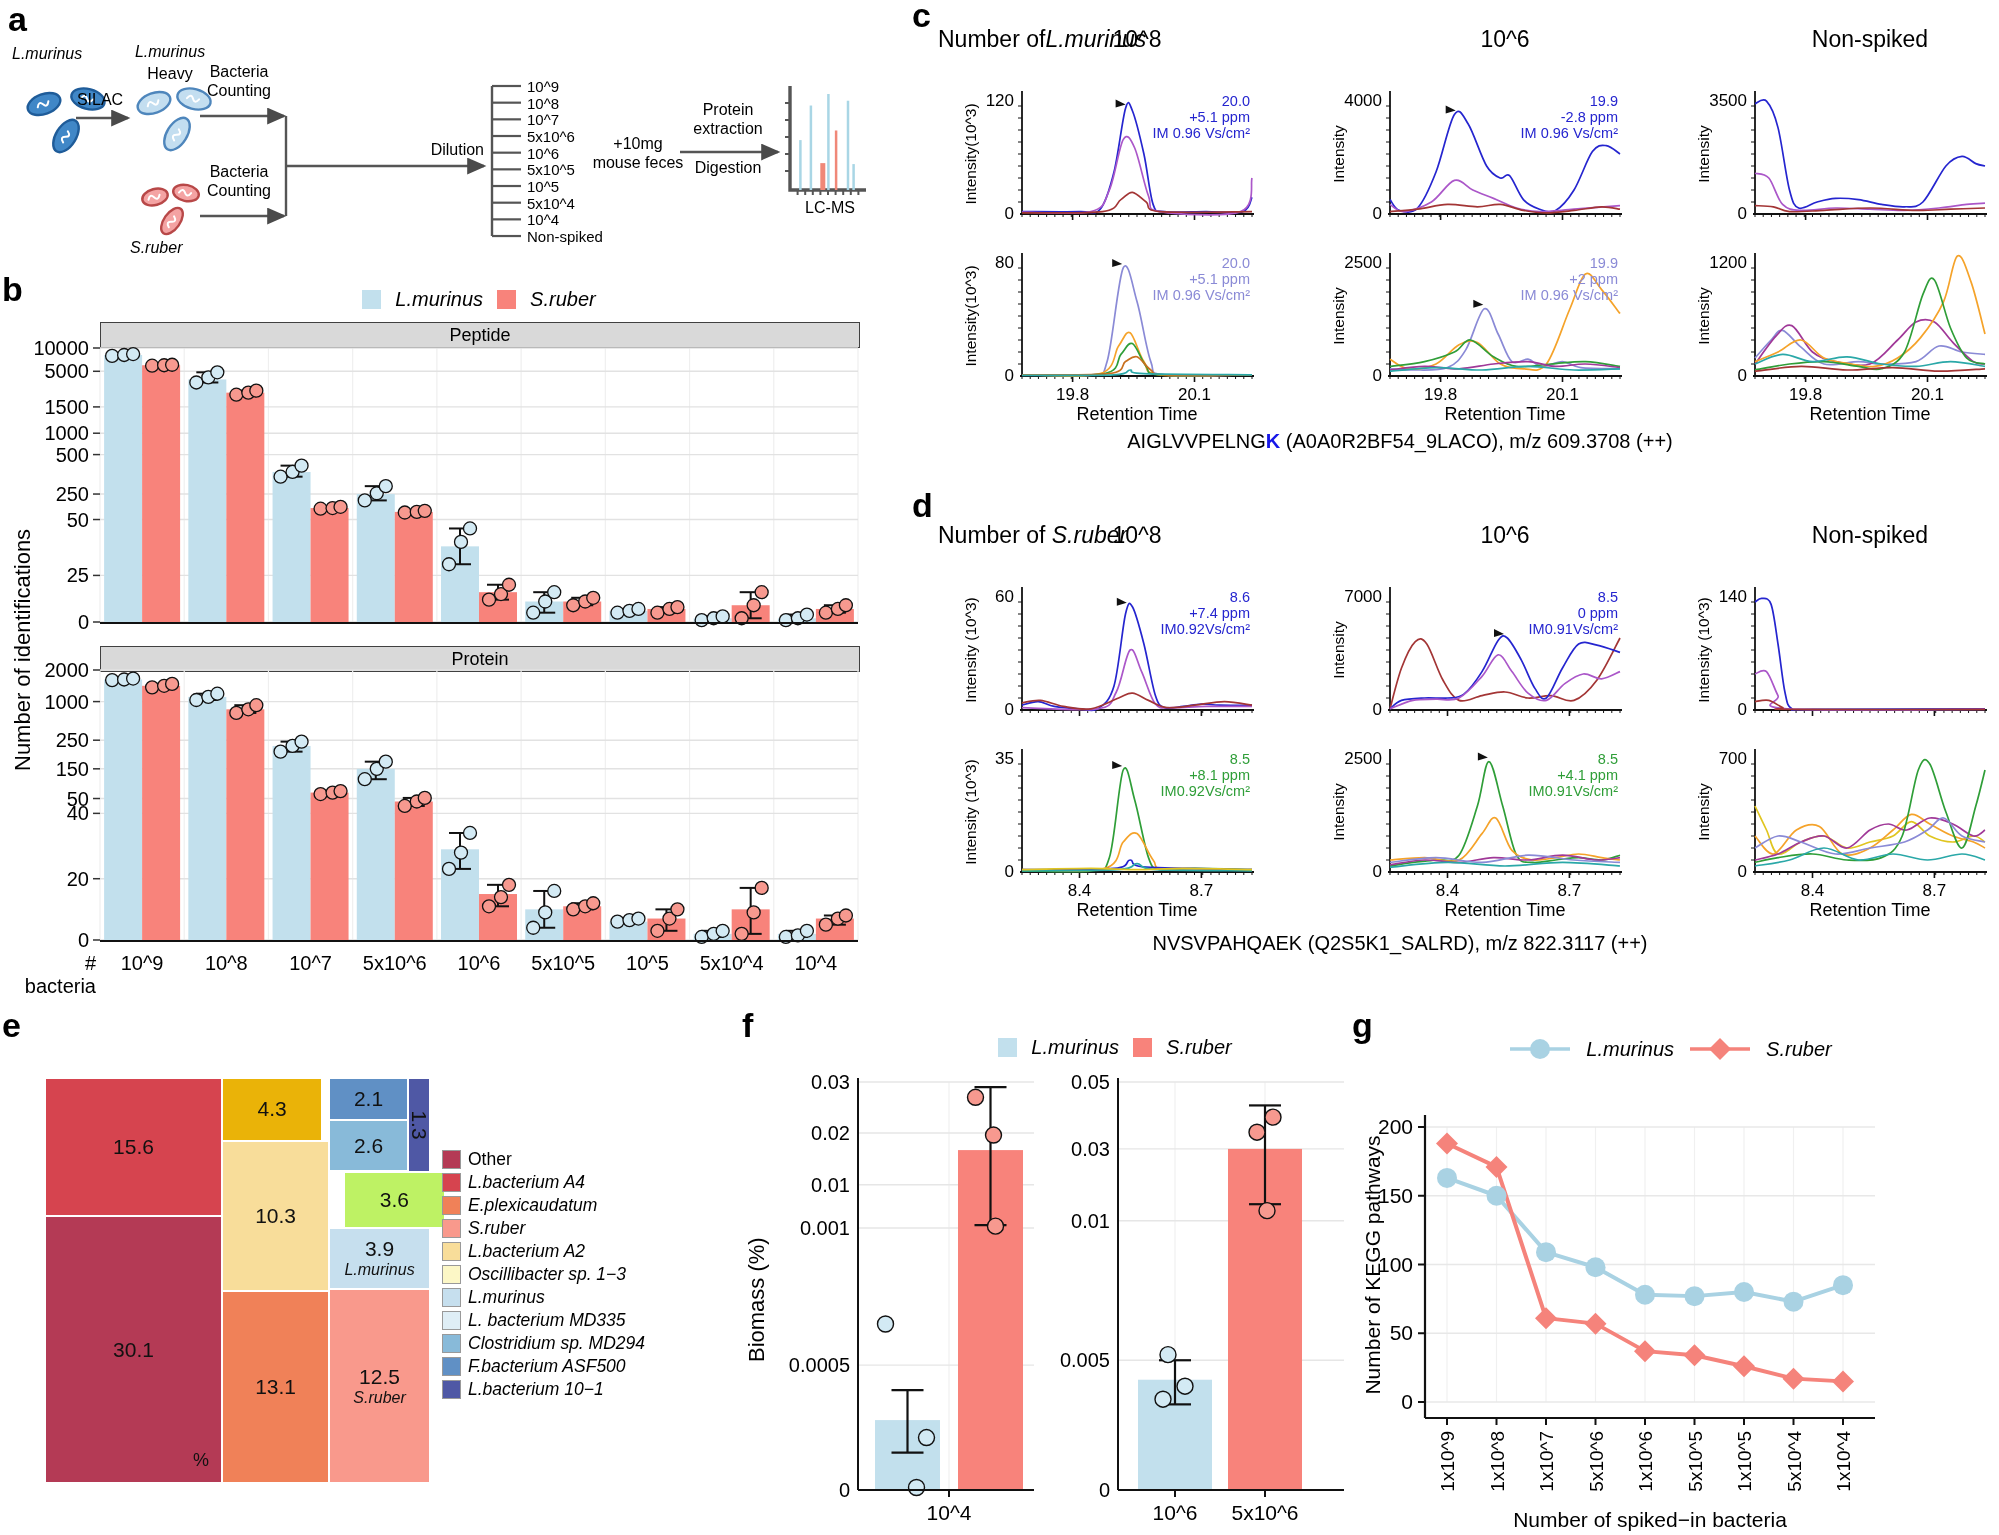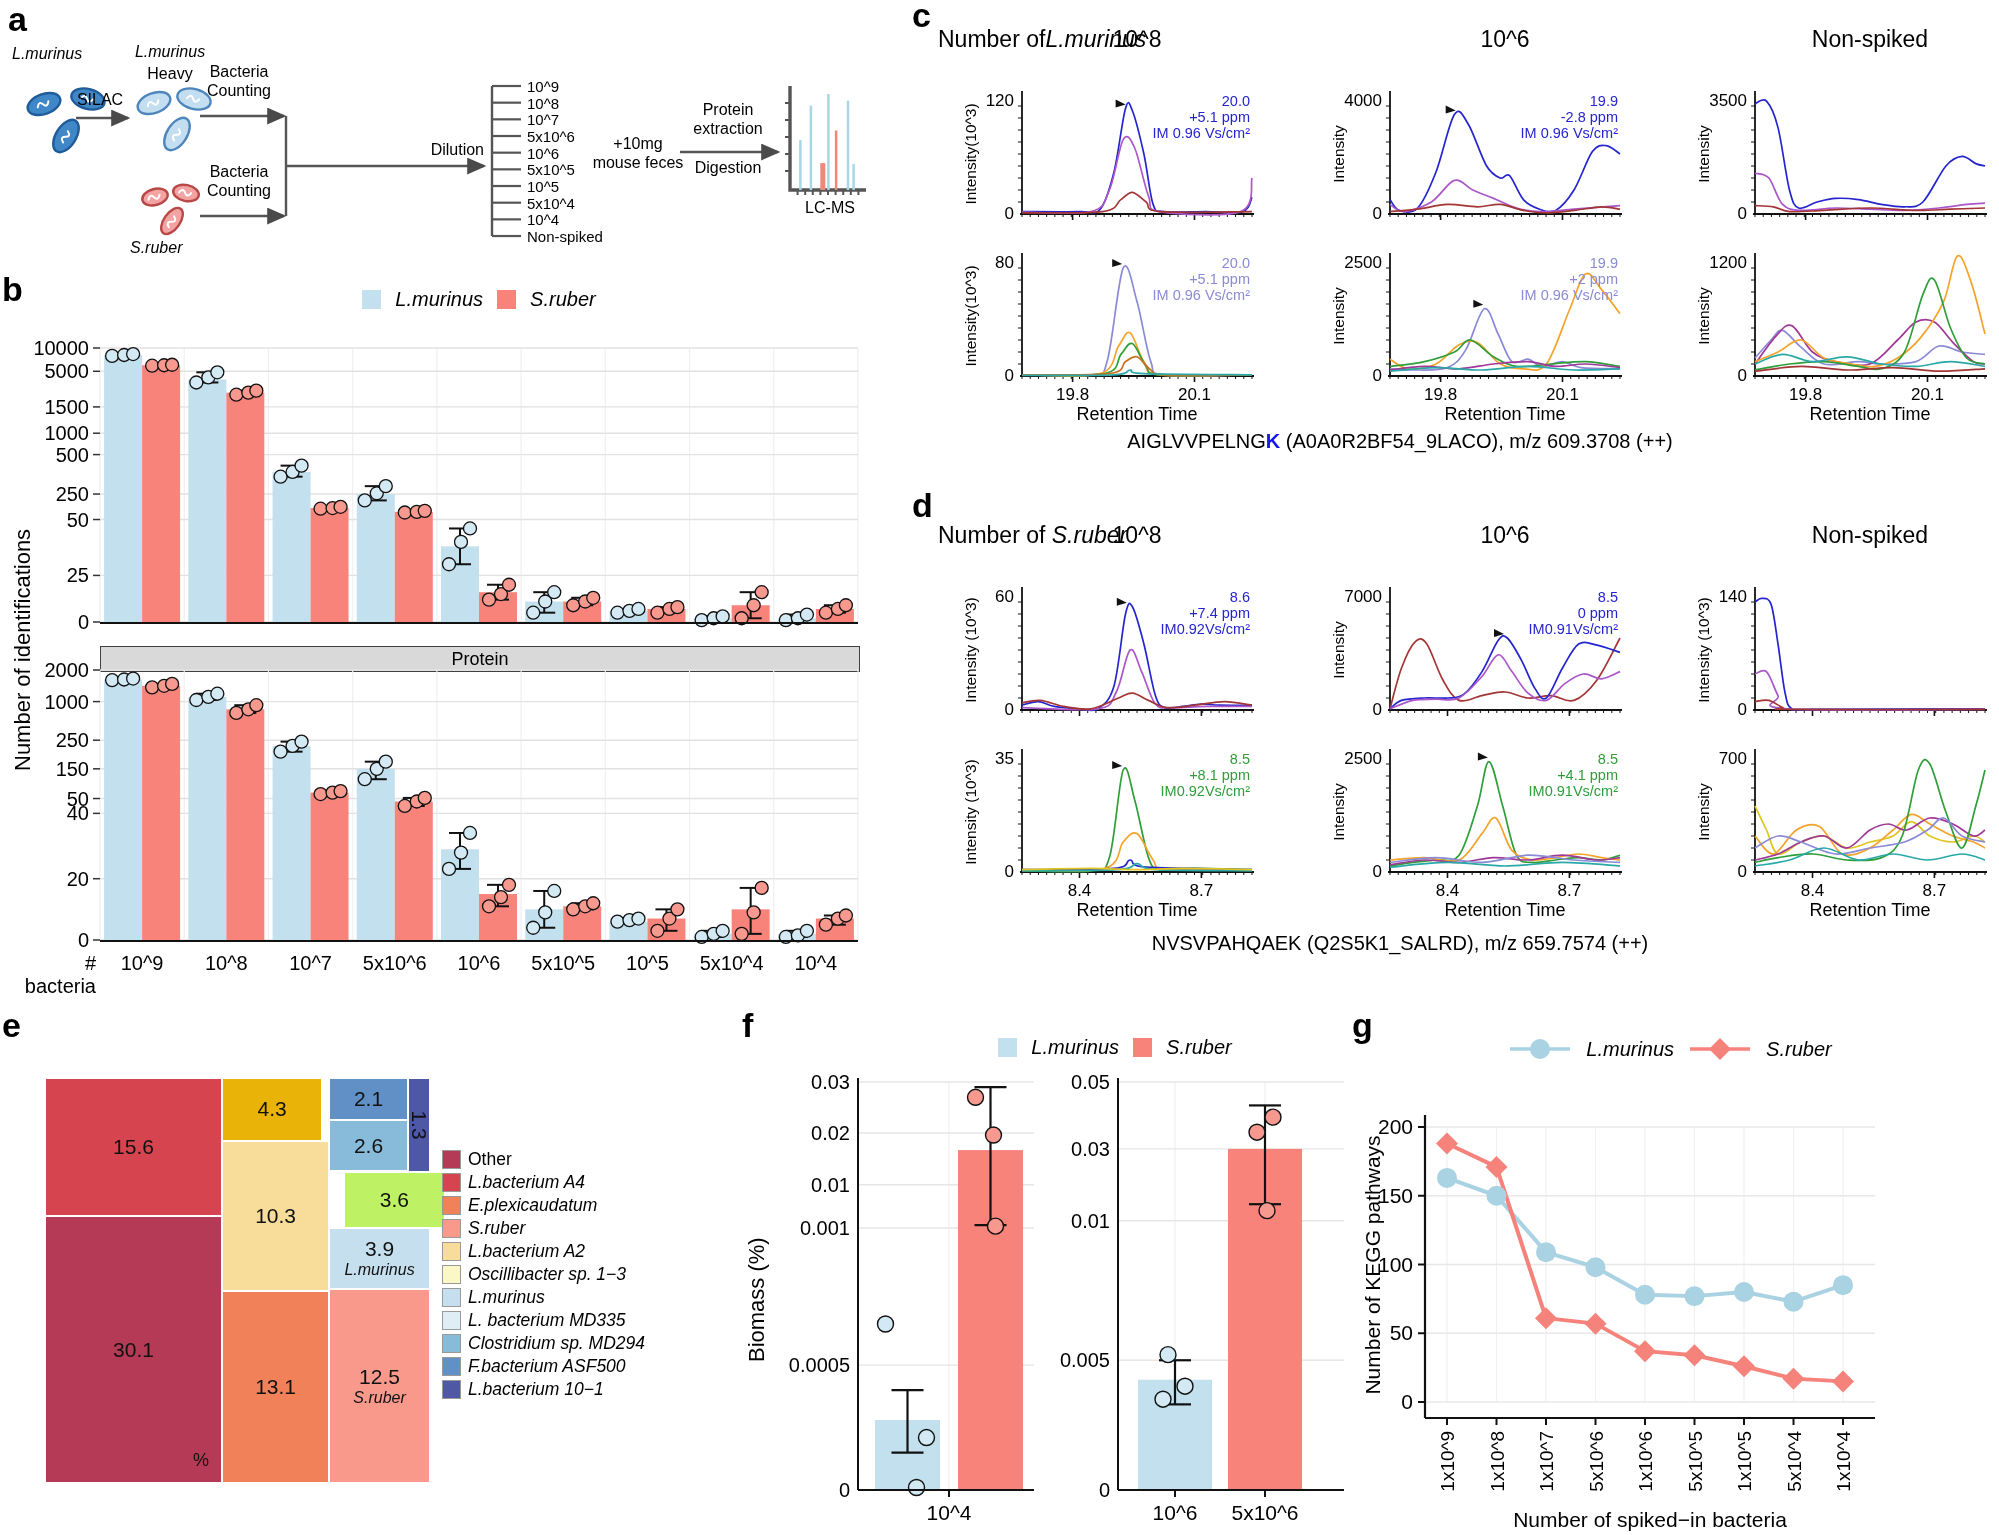--- a/index.html
+++ b/index.html
@@ -154,20 +154,23 @@
   <div class="abs t16 ctr" style="left:676px;top:158px;width:104px">Digestion</div>
   <div class="abs t16 ctr" style="left:790px;top:198px;width:80px">LC-MS</div>
 
   <div class="plabel" style="left:2px;top:272px">b</div>
   <div class="legend" style="left:100px;top:288px;width:758px">
     <span class="sw" style="background: rgb(194, 224, 237);"></span>
     <span class="lab">L.murinus</span>
     <span class="sw" style="background: rgb(248, 131, 123);"></span>
     <span class="lab">S.ruber</span>
   </div>
+  <div class="strip" style="left:100px;top:322px;width:758px;height:24px">
+      <span>Peptide</span>
+    </div>
   <svg id="b-pep" class="abs" style="left:30px;top:340px" width="830" height="290">
       <line x1="70" y1="8" x2="70" y2="282" stroke="#EFEFEF" stroke-width="1.2"></line>
       <line x1="154.22222222222223" y1="8" x2="154.22222222222223" y2="282" stroke="#EFEFEF" stroke-width="1.2"></line>
       <line x1="238.44444444444446" y1="8" x2="238.44444444444446" y2="282" stroke="#EFEFEF" stroke-width="1.2"></line>
       <line x1="322.6666666666667" y1="8" x2="322.6666666666667" y2="282" stroke="#EFEFEF" stroke-width="1.2"></line>
       <line x1="406.8888888888889" y1="8" x2="406.8888888888889" y2="282" stroke="#EFEFEF" stroke-width="1.2"></line>
       <line x1="491.11111111111114" y1="8" x2="491.11111111111114" y2="282" stroke="#EFEFEF" stroke-width="1.2"></line>
       <line x1="575.3333333333334" y1="8" x2="575.3333333333334" y2="282" stroke="#EFEFEF" stroke-width="1.2"></line>
       <line x1="659.5555555555557" y1="8" x2="659.5555555555557" y2="282" stroke="#EFEFEF" stroke-width="1.2"></line>
       <line x1="743.7777777777778" y1="8" x2="743.7777777777778" y2="282" stroke="#EFEFEF" stroke-width="1.2"></line>
@@ -1187,21 +1190,21 @@
           <text x="211" y="170" text-anchor="middle" font-size="18">Retention Time</text>
           <path d="M96.0,60.0C97.9,64.0,103.7,76.0,107.5,84.0C111.3,92.0,113.3,106.0,119.0,108.0C124.8,110.0,134.3,99.0,142.0,96.0C149.7,93.0,157.3,89.0,165.0,90.0C172.7,91.0,180.3,101.0,188.0,102.0C195.7,103.0,203.3,98.0,211.0,96.0C218.7,94.0,227.1,93.4,234.0,90.0C240.9,86.6,246.3,75.6,252.4,75.6C258.5,75.6,263.9,86.6,270.8,90.0C277.7,93.4,286.5,96.0,293.8,96.0C301.1,96.0,309.1,90.0,314.5,90.0C319.9,90.0,324.1,95.0,326.0,96.0" stroke="#E0C520" stroke-width="1.7" fill="none" stroke-linejoin="round"></path>
           <path d="M96.0,90.0C99.1,93.0,107.5,109.0,114.4,108.0C121.3,107.0,129.7,88.6,137.4,84.0C145.1,79.4,152.7,76.4,160.4,80.4C168.1,84.4,175.0,104.4,183.4,108.0C191.8,111.6,202.6,106.0,211.0,102.0C219.4,98.0,227.1,89.6,234.0,84.0C240.9,78.4,246.3,69.4,252.4,68.4C258.5,67.4,263.9,74.4,270.8,78.0C277.7,81.6,286.5,87.0,293.8,90.0C301.1,93.0,309.1,94.0,314.5,96.0C319.9,98.0,324.1,101.0,326.0,102.0" stroke="#F5A32A" stroke-width="1.7" fill="none" stroke-linejoin="round"></path>
           <path d="M96.0,114.0C99.8,113.0,111.3,111.0,119.0,108.0C126.7,105.0,134.3,99.0,142.0,96.0C149.7,93.0,157.3,89.0,165.0,90.0C172.7,91.0,180.3,103.0,188.0,102.0C195.7,101.0,204.1,88.0,211.0,84.0C217.9,80.0,223.3,78.0,229.4,78.0C235.5,78.0,240.9,85.0,247.8,84.0C254.7,83.0,263.1,73.0,270.8,72.0C278.5,71.0,286.5,75.0,293.8,78.0C301.1,81.0,309.1,89.0,314.5,90.0C319.9,91.0,324.1,85.0,326.0,84.0" stroke="#A03898" stroke-width="1.7" fill="none" stroke-linejoin="round"></path>
           <path d="M96.0,116.4C99.8,115.6,109.4,113.0,119.0,111.6C128.6,110.2,142.0,107.6,153.5,108.0C165.0,108.4,176.5,113.4,188.0,114.0C199.5,114.6,213.3,115.6,222.5,111.6C231.7,107.6,237.1,104.6,243.2,90.0C249.3,75.4,254.7,36.0,259.3,24.0C263.9,12.0,266.2,11.0,270.8,18.0C275.4,25.0,281.5,52.0,286.9,66.0C292.3,80.0,298.0,103.0,303.0,102.0C308.0,101.0,313.0,73.0,316.8,60.0C320.6,47.0,324.5,30.0,326.0,24.0" stroke="#2F9E38" stroke-width="1.7" fill="none" stroke-linejoin="round"></path>
           <path d="M96.0,102.0C99.8,100.0,111.3,91.0,119.0,90.0C126.7,89.0,132.4,93.0,142.0,96.0C151.6,99.0,165.0,107.0,176.5,108.0C188.0,109.0,199.5,104.0,211.0,102.0C222.5,100.0,235.9,99.0,245.5,96.0C255.1,93.0,262.0,88.0,268.5,84.0C275.0,80.0,278.9,71.0,284.6,72.0C290.4,73.0,296.1,86.0,303.0,90.0C309.9,94.0,322.2,95.0,326.0,96.0" stroke="#8A8AD6" stroke-width="1.7" fill="none" stroke-linejoin="round"></path>
           <path d="M96.0,120.0C101.8,119.0,119.0,117.0,130.5,114.0C142.0,111.0,153.5,102.0,165.0,102.0C176.5,102.0,188.0,113.0,199.5,114.0C211.0,115.0,222.5,108.0,234.0,108.0C245.5,108.0,257.0,114.0,268.5,114.0C280.0,114.0,293.4,108.0,303.0,108.0C312.6,108.0,322.2,113.0,326.0,114.0" stroke="#2AA8A8" stroke-width="1.7" fill="none" stroke-linejoin="round"></path>
         </svg></div>
     </div>
   <div class="cap" style="left:900px;top:932px;width:1000px">
-    <span>NVSVPAHQAEK (Q2S5K1_SALRD), m/z 659.7574 (++)</span><span style="color:#1616E8;font-weight:bold"></span><span></span>
+    <span>NVSVPAHQAEK (Q2S5K1_SALRD), m/z 822.3117 (++)</span><span style="color:#1616E8;font-weight:bold"></span><span></span>
   </div>
 
   <div class="plabel" style="left:2px;top:1008px">e</div>
   <div id="treemap" class="abs" style="left:45px;top:1078px;width:385px;height:405px">
       <div style="left: 0px; top: 0px; width: 177.1px; height: 138.1px; background: rgb(214, 68, 79); position: absolute;" class="tm-cell">
         <div class="tm-val">15.6</div>
       </div>
       <div style="left: 0px; top: 138.1px; width: 177.1px; height: 266.9px; background: rgb(180, 58, 85); position: absolute;" class="tm-cell">
         <div class="tm-val">30.1</div>
       </div>

